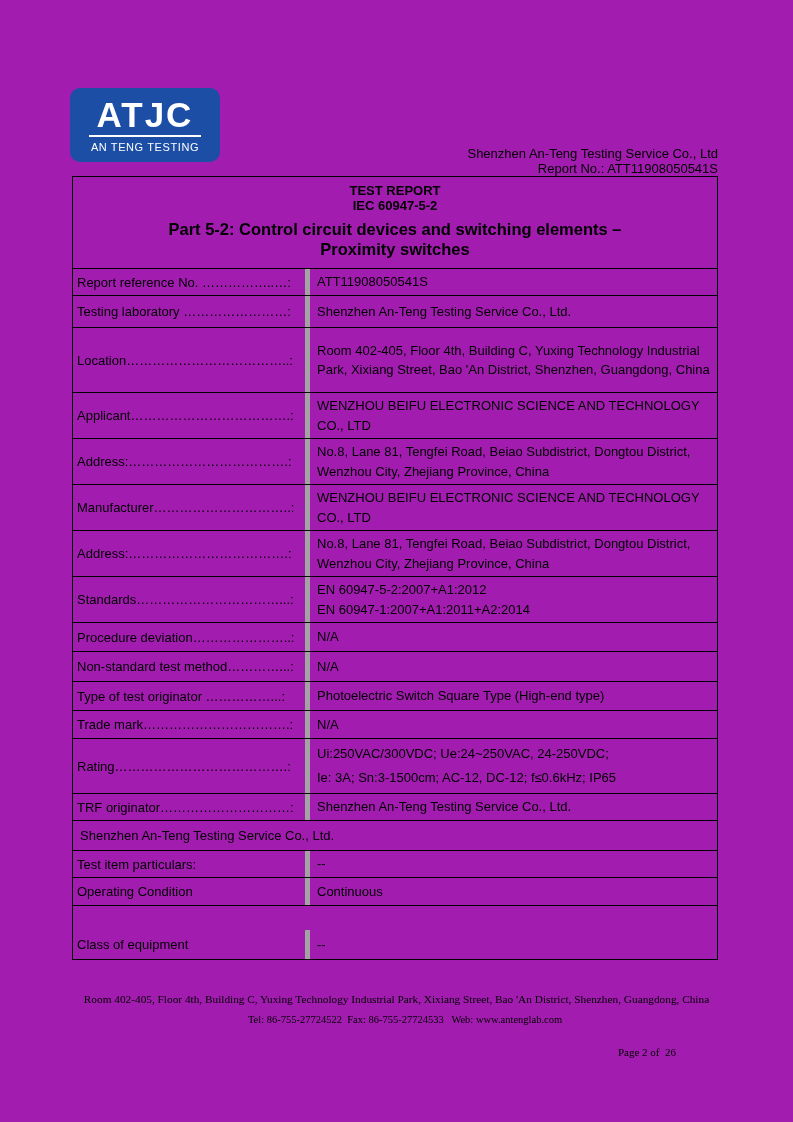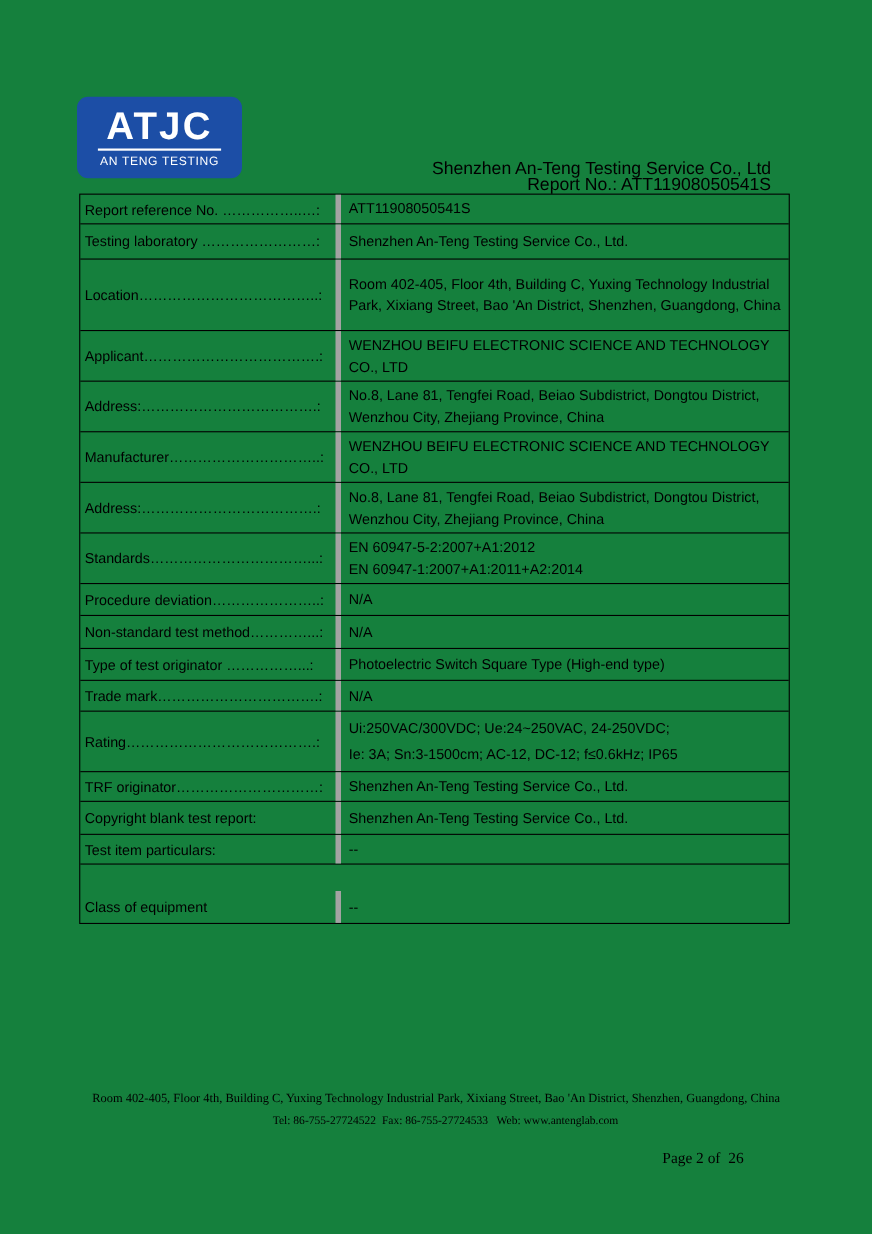--- a/index.html
+++ b/index.html
@@ -1,34 +1,34 @@
 <!DOCTYPE html>
 <html><head>
 <meta charset="utf-8">
 <style>
   * { margin:0; padding:0; box-sizing:border-box; }
   html,body { background:#ffffff; }
   .page {
-    position:relative; width:793px; height:1122px; background:#15803d;
+    position:relative; width:793px; height:1122px; background:#a21caf;
     font-family:"Liberation Sans", sans-serif; color:#000; overflow:hidden;
   }
   
   .logo {
     position:absolute; left:70px; top:88px; width:150px; height:74px;
     background:#1c4ea6; border-radius:10px;
     display:flex; flex-direction:column; align-items:center; justify-content:center;
   }
   .logo-text { color:#fff; font-size:35px; font-weight:bold; letter-spacing:2px; line-height:1; }
   .logo-underline { width:112px; height:2px; background:#fff; margin:3px 0 4px; }
   .logo-subtext { color:#fff; font-size:11px; letter-spacing:0.6px; }
 
   
   .header-right {
-    position:absolute; right:92px; top:147px; text-align:right;
-    font-size:16px; line-height:14.5px;
+    position:absolute; right:75px; top:147px; text-align:right;
+    font-size:13px; line-height:14.5px;
   }
 
   
   .report-table {
     position:absolute; left:72px; top:176px; width:646px;
     border:1px solid #000; font-size:13px;
   }
   .title-cell { border-bottom:1px solid #000; text-align:center; padding:6px 4px 9px; }
   .t1 { font-weight:bold; font-size:13px; line-height:15px; }
   .t2 { font-weight:bold; font-size:16.5px; line-height:19.5px; margin-top:7px; white-space:pre-line; }
@@ -48,40 +48,46 @@
 
   
   .footer {
     position:absolute; left:0; top:993px; width:100%; text-align:center;
     font-family:"Liberation Serif", serif;
   }
   .f1 { font-size:11.3px; }
   .f2 { font-size:10.5px; margin-top:9px; white-space:pre;padding-left:17px; }
   .pageno {
     position:absolute; top:1046px; right:117px;
-    font-family:"Liberation Serif", serif; font-size:14px; white-space:pre;
+    font-family:"Liberation Serif", serif; font-size:11px; white-space:pre;
   }
 </style>
 </head>
 <body>
 
 <div class="page">
 
   <div class="logo">
     <div class="logo-text">ATJC</div>
     <div class="logo-underline"></div>
     <div class="logo-subtext">AN TENG TESTING</div>
   </div>
 
   <div class="header-right">
     <div>Shenzhen An-Teng Testing Service Co., Ltd</div>
     <div>Report No.: ATT11908050541S</div>
   </div>
 
   <div class="report-table">
+    <div class="title-cell">
+      <div class="t1">TEST REPORT</div>
+      <div class="t1">IEC 60947-5-2</div>
+      <div class="t2">Part 5-2: Control circuit devices and switching elements –
+Proximity switches</div>
+    </div>
 
     <div class="trow" style="min-height:27px">
       <div class="cl">Report reference No. ……………..…:</div>
       <div class="cv">ATT11908050541S</div>
     </div>
     <div class="trow" style="min-height:32px">
       <div class="cl">Testing laboratory ……………………:</div>
       <div class="cv">Shenzhen An-Teng Testing Service Co., Ltd.</div>
     </div>
     <div class="trow" style="min-height:65px">
@@ -128,26 +134,29 @@
     <div class="trow tall-lines" style="min-height:53px">
       <div class="cl">Rating………………………………….:</div>
       <div class="cv">Ui:250VAC/300VDC; Ue:24~250VAC, 24-250VDC;
 Ie: 3A; Sn:3-1500cm; AC-12, DC-12; f≤0.6kHz; IP65</div>
     </div>
     <div class="trow" style="min-height:27px">
       <div class="cl">TRF originator…………………………:</div>
       <div class="cv">Shenzhen An-Teng Testing Service Co., Ltd.</div>
     </div>
     <div class="trow" style="min-height:30px">
-      <div class="cl">Copyright blank test report:</div>
       <div class="cv">Shenzhen An-Teng Testing Service Co., Ltd.</div>
     </div>
     <div class="trow" style="min-height:27px">
       <div class="cl">Test item particulars:</div>
       <div class="cv">--</div>
+    </div>
+    <div class="trow" style="min-height:28px">
+      <div class="cl">Operating Condition</div>
+      <div class="cv">Continuous</div>
     </div>
     <div class="trow" style="min-height:29px">
       <div class="cl">Class of equipment</div>
       <div class="cv">--</div>
     </div>
   </div>
 
   <div class="footer">
     <div class="f1">Room 402-405, Floor 4th, Building C, Yuxing Technology Industrial Park, Xixiang Street, Bao 'An District, Shenzhen, Guangdong, China</div>
     <div class="f2">Tel: 86-755-27724522  Fax: 86-755-27724533   Web: www.antenglab.com</div>

